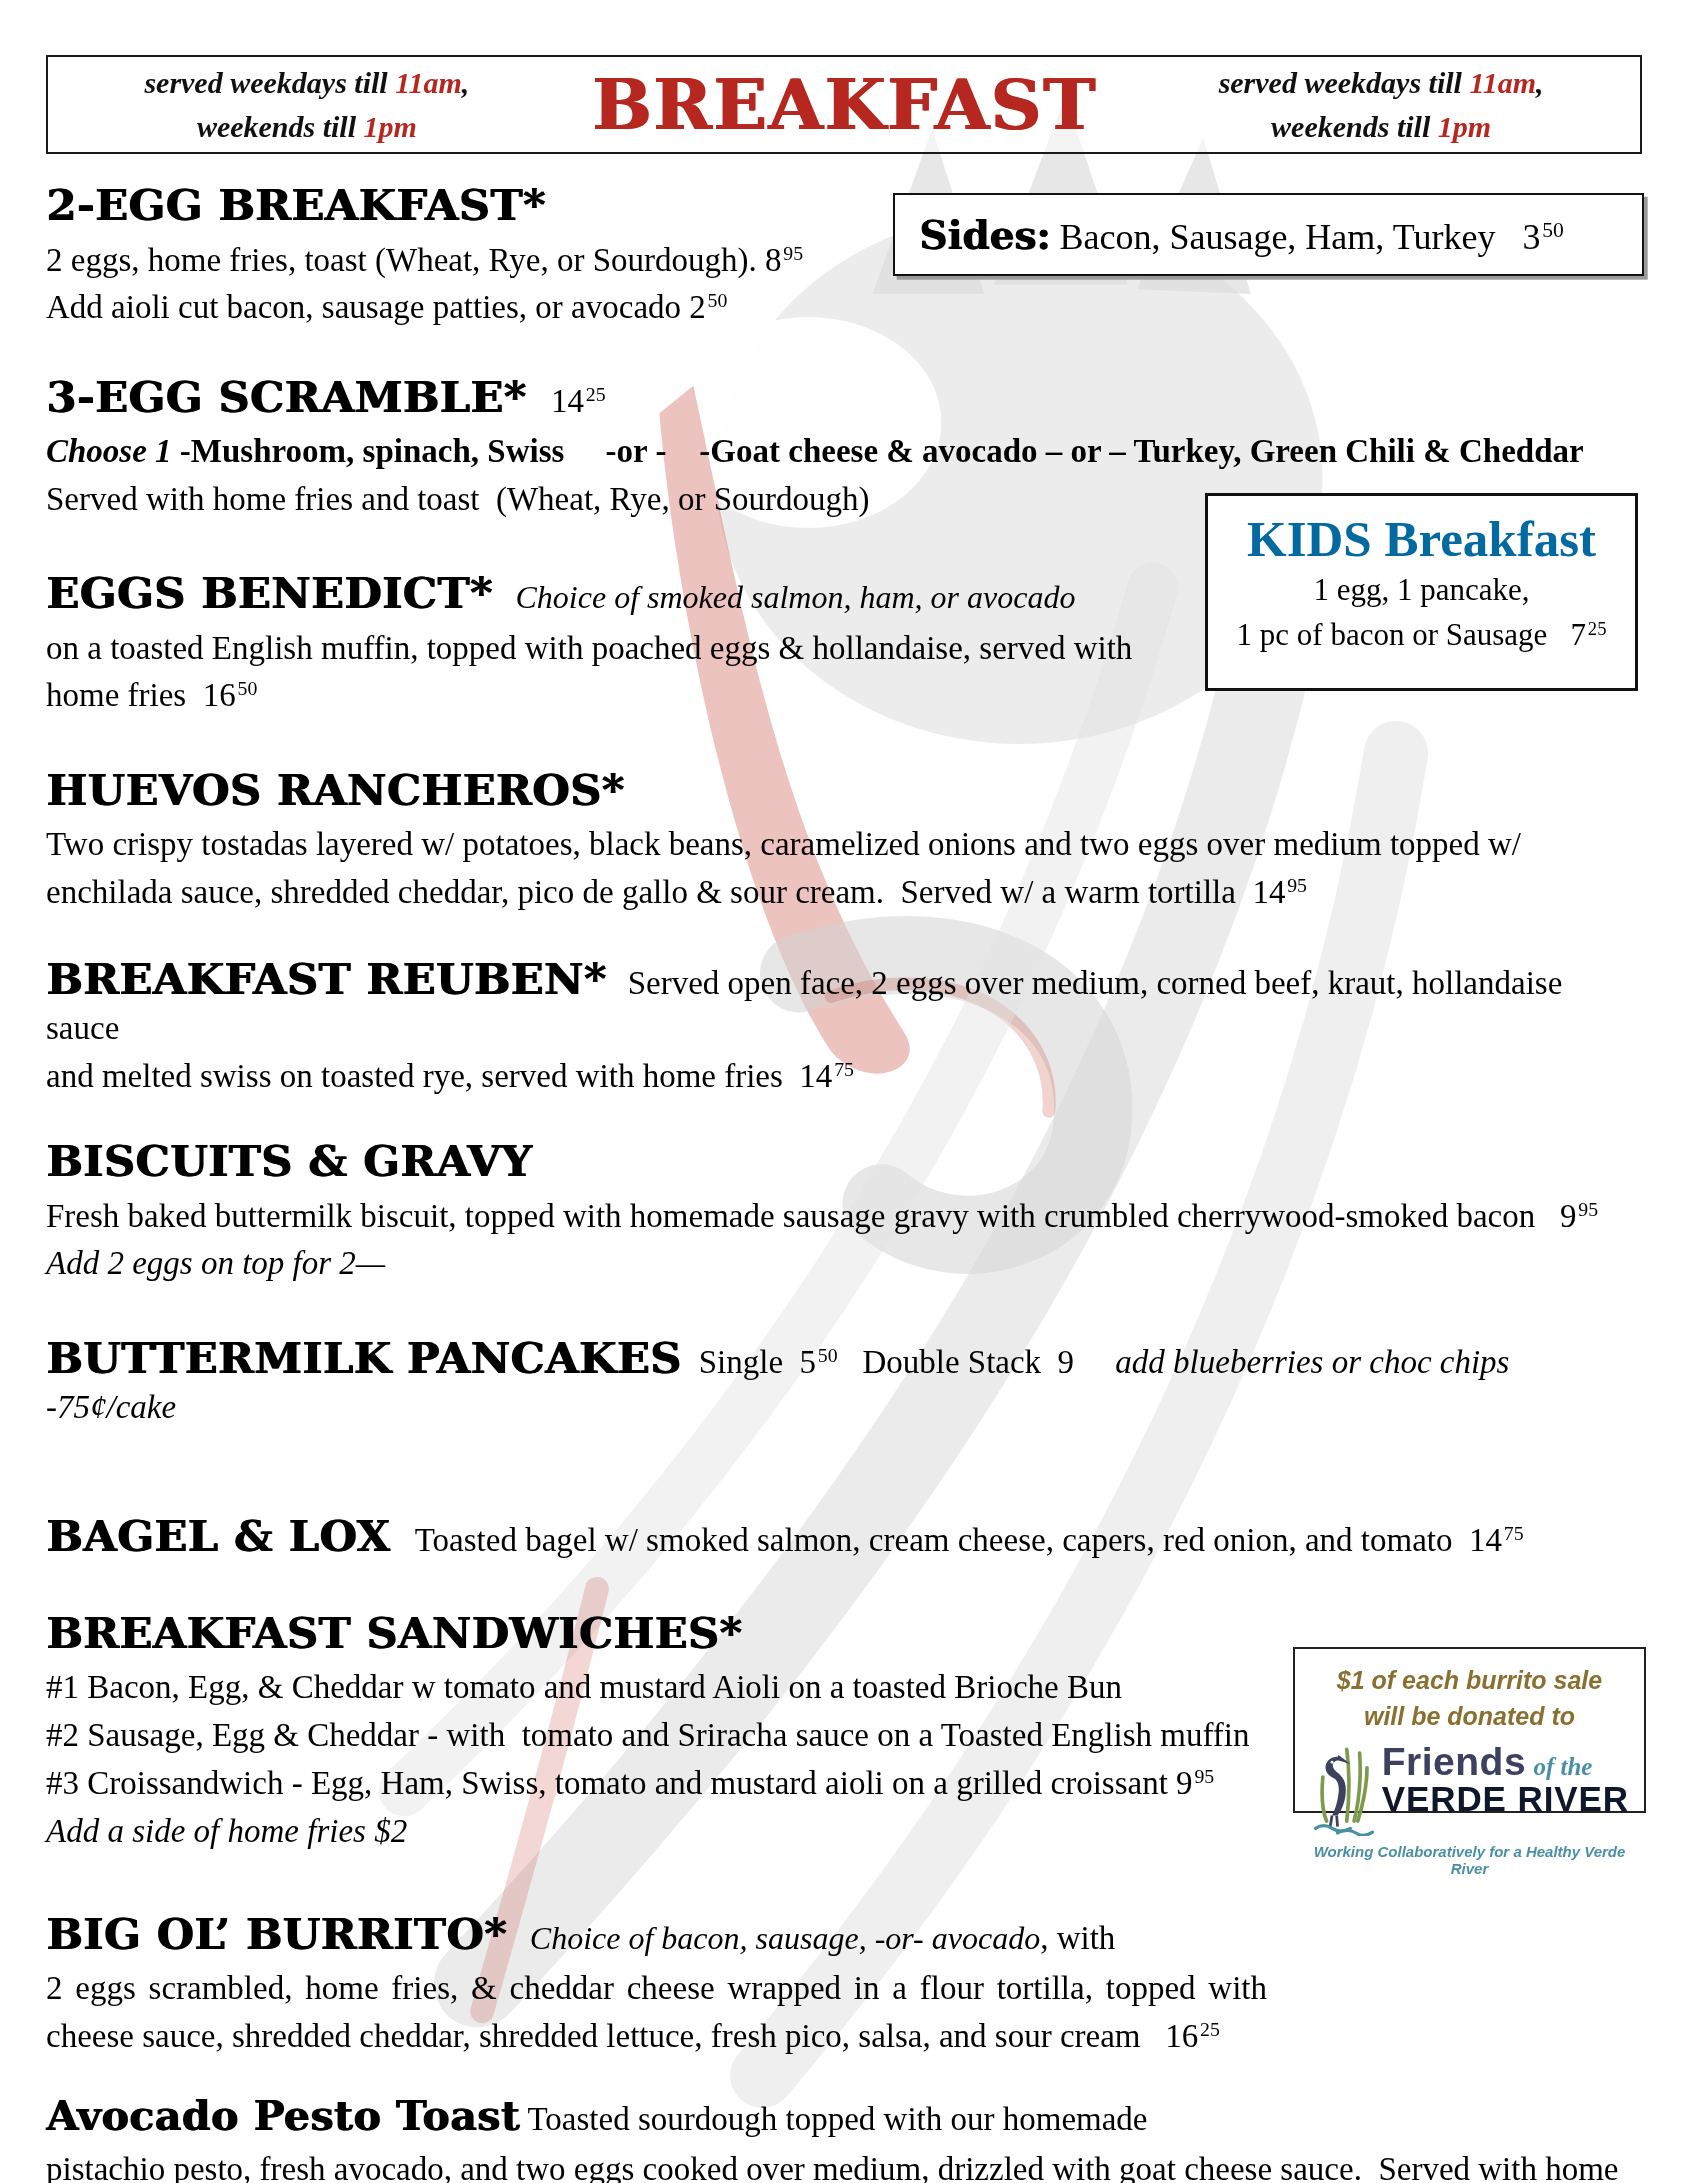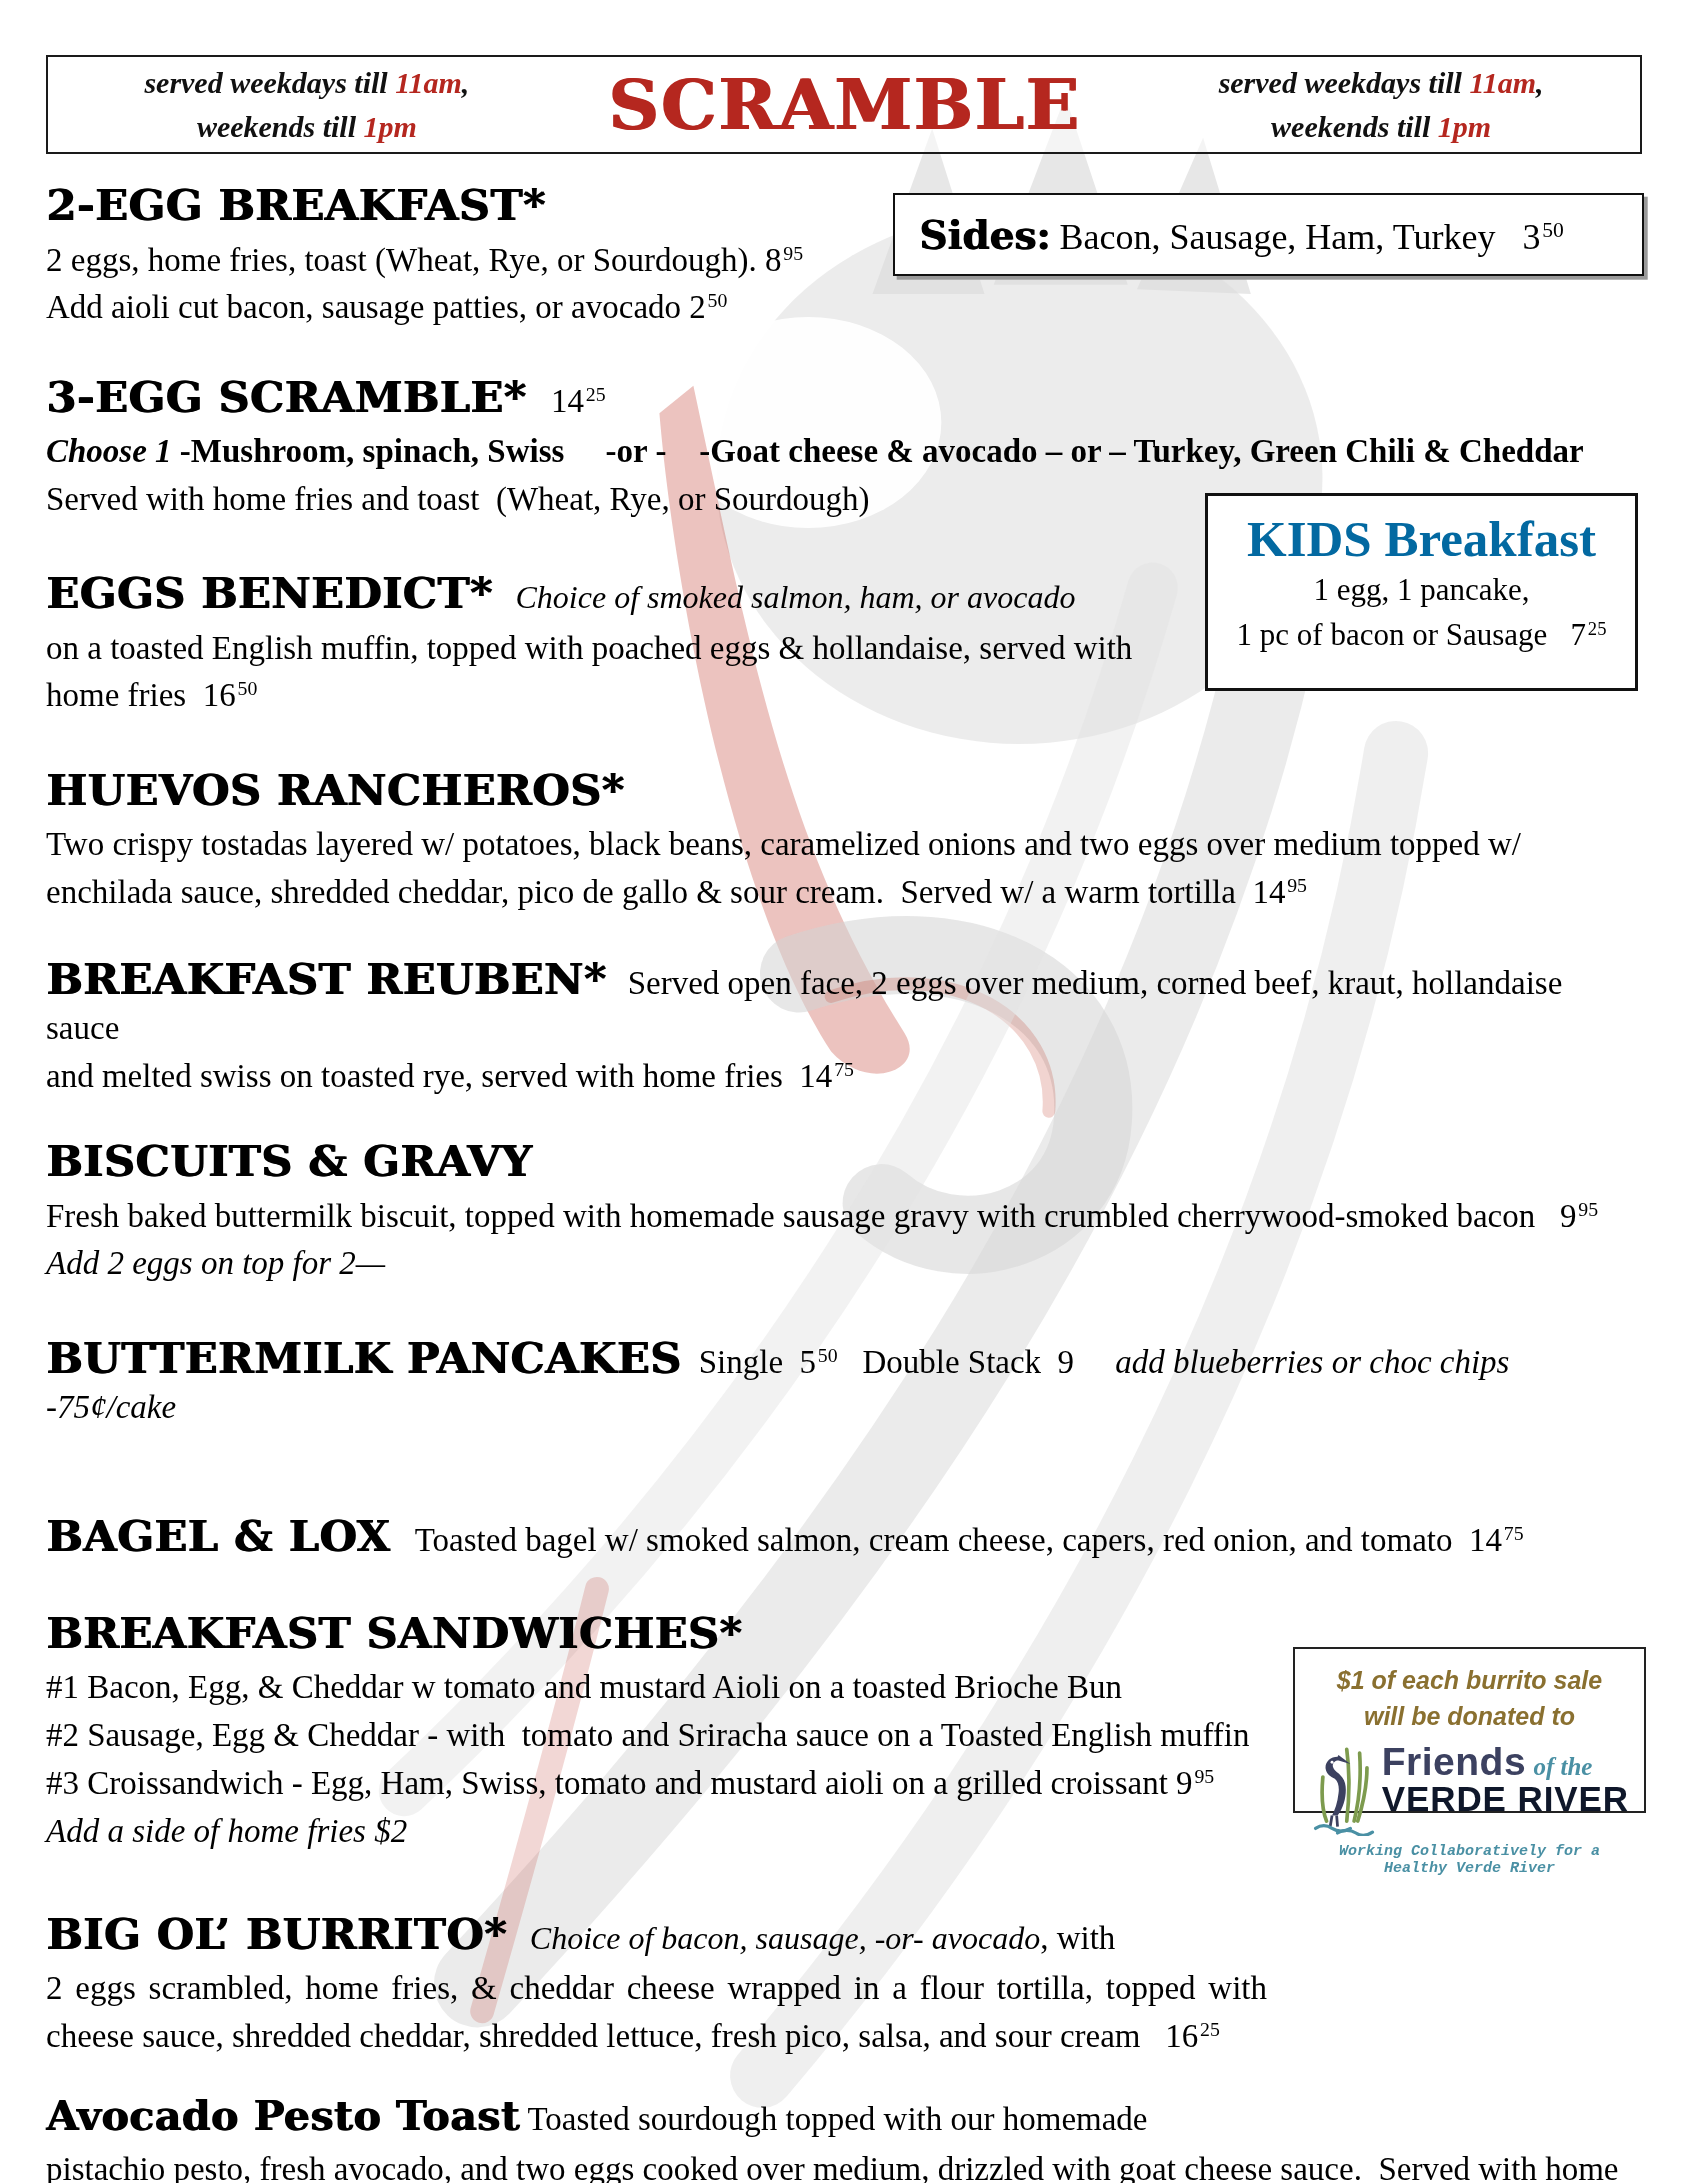--- a/index.html
+++ b/index.html
@@ -75,21 +75,21 @@
     border:2.8px solid #222; text-align:center; padding:13px 9.2px 7.3px;
   }
   .verde-note { font-family:"Liberation Sans", sans-serif; font-style:italic; font-weight:bold;
     font-size:25px; line-height:1.45; color:#8a7030; }
   .verde-logo { display:flex; align-items:flex-start; justify-content:center; gap:3.7px; margin-top:5.5px; }
   .logo-text { text-align:left; }
   .friends-row { display:flex; align-items:baseline; gap:7.3px; }
   .friends-word { font-family:"Liberation Sans", sans-serif; font-weight:bold; font-size:39px; color:#3c4160; letter-spacing:0.5px; }
   .ofthe-word { font-family:"Liberation Serif", serif; font-style:italic; font-weight:bold; font-size:25px; color:#4a90a4; }
   .river-word { font-family:"Liberation Sans", sans-serif; font-weight:bold; font-size:35px; color:#0f172a; letter-spacing:0.9px; margin-top:-5.5px; }
-  .verde-tagline { font-family:Liberation Mono, monospace; font-style:italic; font-weight:bold;
+  .verde-tagline { font-family:Liberation Sans, sans-serif; font-style:italic; font-weight:bold;
     font-size:15px; color:#4a90a4; margin-top:7.3px; }
 </style>
 </head>
 <body>
 
 <div class="page">
 
   <svg class="watermark" viewBox="0 0 1838 2378" xmlns="http://www.w3.org/2000/svg">
     <g fill="none" stroke="none">
       <path fill="#cfcfcf" opacity="0.5" d="M950 320 L1015 140 L1072 320 Z  M1082 310 L1160 105 L1228 310 Z  M1238 315 L1310 150 L1362 320 Z"></path>
@@ -105,21 +105,21 @@
     </g>
   </svg>
 
   <div class="content">
 
     <div class="header-box">
       <div class="note">
         <span>served weekdays till </span><span class="time">11am</span><span>,</span><br>
         <span>weekends till </span><span class="time">1pm</span>
       </div>
-      <div class="main-title">SCRAMBLE</div>
+      <div class="main-title">BREAKFAST</div>
       <div class="note">
         <span>served weekdays till </span><span class="time">11am</span><span>,</span><br>
         <span>weekends till </span><span class="time">1pm</span>
       </div>
     </div>
 
     <div class="section m-two-egg">
       <div class="h">2-EGG BREAKFAST*</div>
       <div class="line">
         <span>2 eggs, home fries, toast (Wheat, Rye, or Sourdough). </span><span><span>8</span><sup>95</sup></span>

